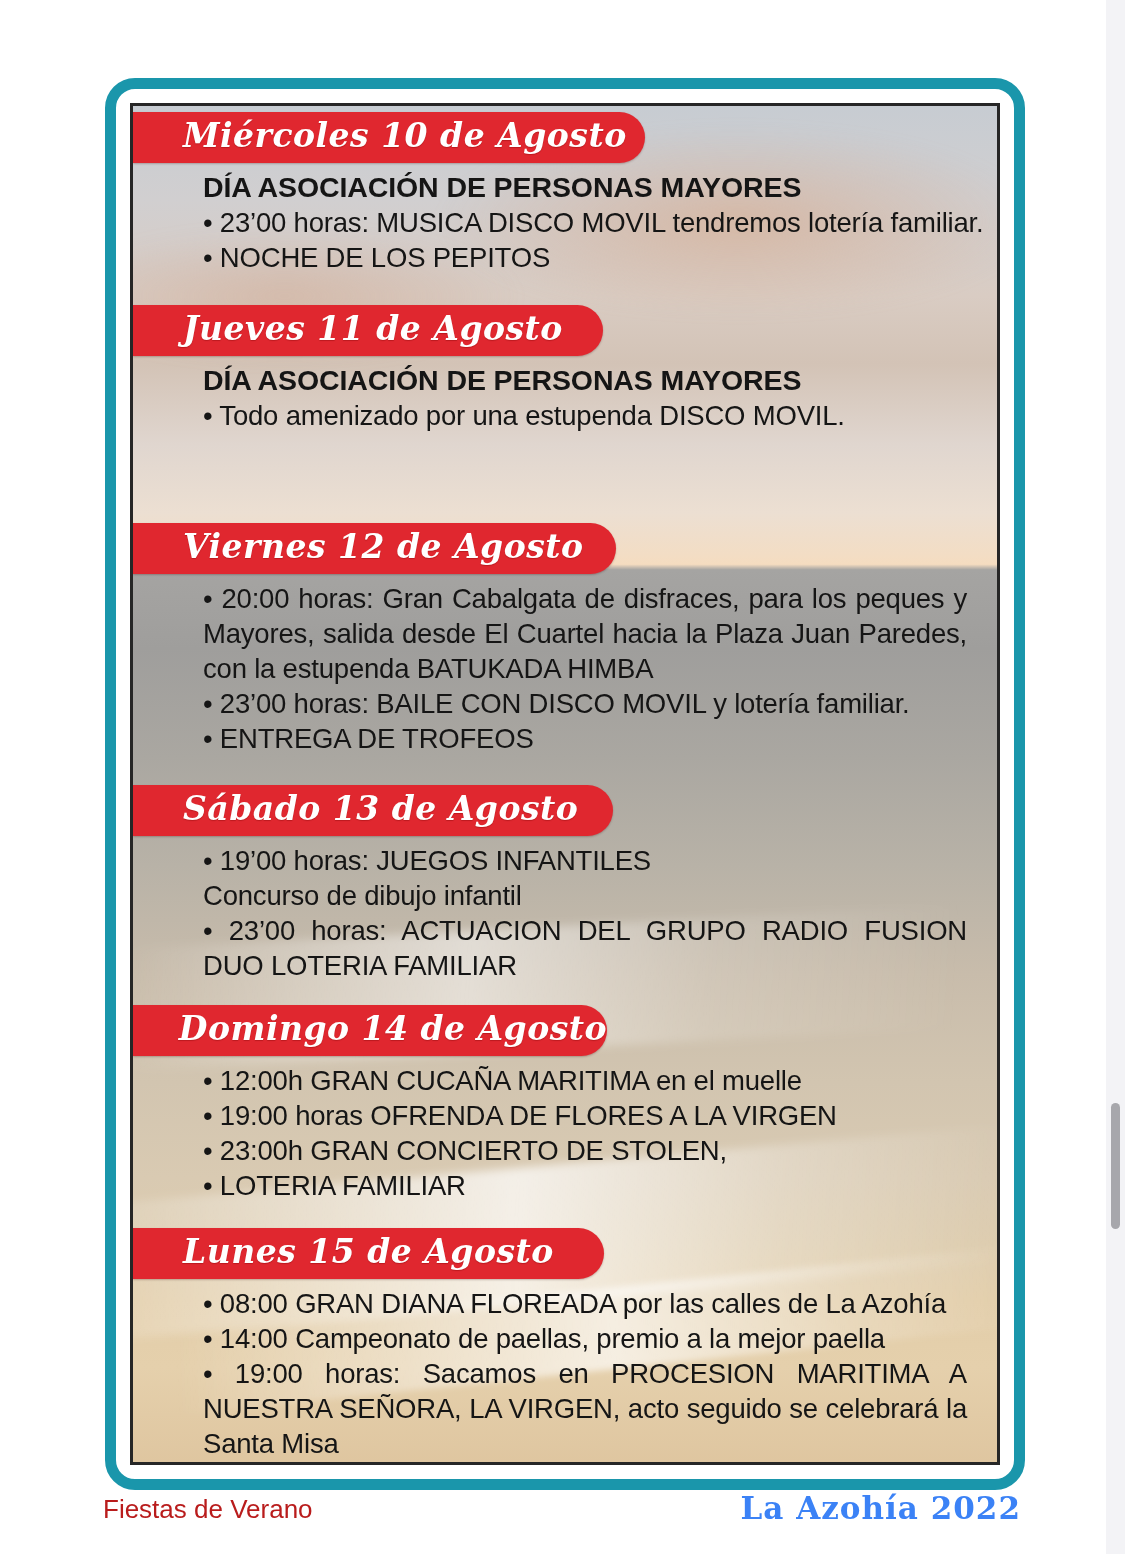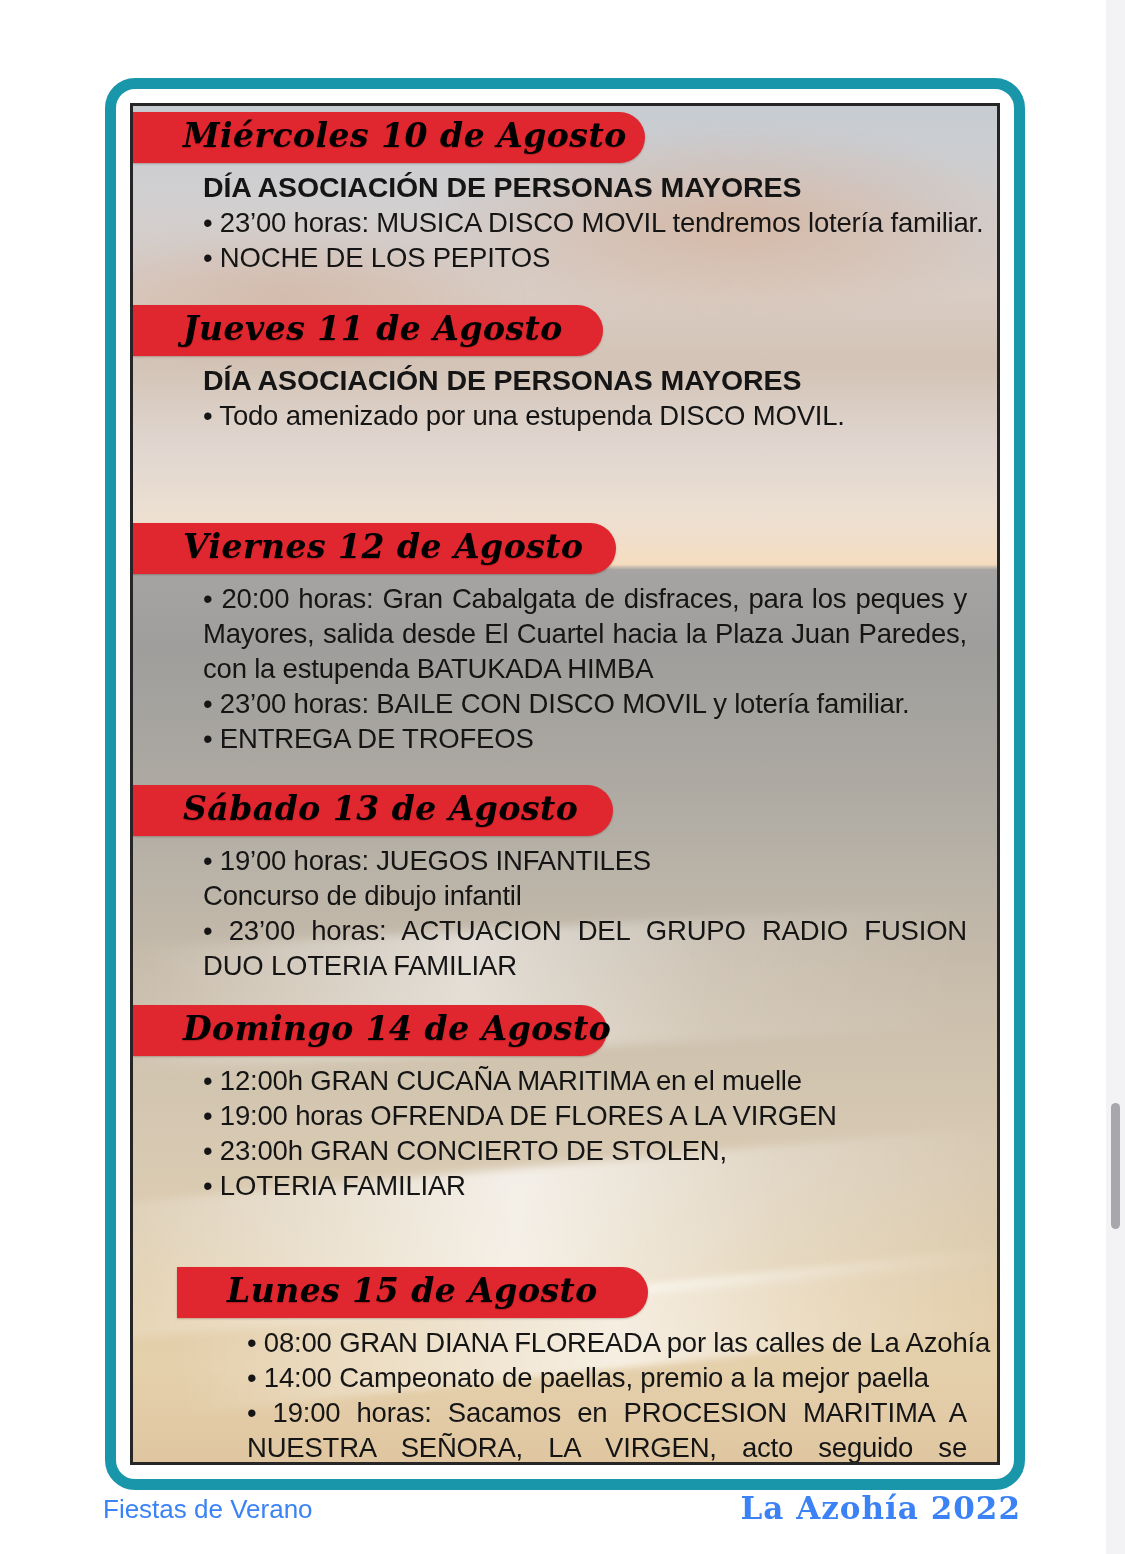--- a/index.html
+++ b/index.html
@@ -37,41 +37,41 @@
          transform:rotate(-3deg);filter:blur(5px);}
   .foam2{position:absolute;left:-6%;top:78%;width:112%;height:10%;
          background:linear-gradient(98deg, rgba(255,255,255,0.05) 0%, rgba(255,255,255,0.7) 45%, rgba(255,255,255,0.25) 72%, rgba(255,255,255,0) 95%);
          transform:rotate(-5deg);filter:blur(4px);}
   .foam3{position:absolute;left:-6%;top:87.5%;width:112%;height:6%;
          background:linear-gradient(94deg, rgba(255,255,255,0) 10%, rgba(255,255,255,0.65) 55%, rgba(255,255,255,0.2) 80%, rgba(255,255,255,0) 98%);
          transform:rotate(-6deg);filter:blur(3px);}
 
   
   .section{position:absolute;left:0;right:0;}
-  .s0{top:6px;}  .s1{top:199px;} .s2{top:417px;} .s3{top:679px;} .s4{top:899px;} .s5{top:1161px;margin-left:44px;}
+  .s0{top:6px;}  .s1{top:199px;} .s2{top:417px;} .s3{top:679px;} .s4{top:899px;} .s5{top:1122px;}
 
   .ribbon{height:51px;background:#e0272f;border-radius:0 26px 26px 0;
           display:flex;align-items:center;padding-left:50px;box-sizing:border-box;
           box-shadow:0 1px 2px rgba(60,0,0,0.25);}
   .s0 .ribbon{width:512px;} .s1 .ribbon{width:470px;} .s2 .ribbon{width:483px;}
-  .s3 .ribbon{width:480px;} .s4 .ribbon{width:474px;} .s5 .ribbon{width:471px;}
+  .s3 .ribbon{width:480px;} .s4 .ribbon{width:474px;justify-content:flex-end;} .s5 .ribbon{width:471px;}
 
   .ribbon-label{font-family:"DejaVu Serif", serif;font-style:italic;font-weight:bold;
-                color:#000000;font-size:33px;letter-spacing:0.5px;padding-bottom:4px;
+                color:#ffffff;font-size:33px;letter-spacing:0.5px;padding-bottom:4px;
                 text-shadow:0 1px 1px rgba(120,0,0,0.35);white-space:nowrap;}
 
   .events{margin-top:7px;padding:0 30px 0 70px;color:#151515;
           font-size:27.5px;line-height:35px;letter-spacing:-0.2px;}
   .events p{margin:0;}
   .line{white-space:nowrap;}
   .just{white-space:normal;text-align:justify;}
   .bold{font-weight:bold;font-size:28.5px;letter-spacing:-0.1px;}
 
   
-  .footer-left{position:absolute;left:103px;top:1494px;color:#3b82f6;font-size:26px;
+  .footer-left{position:absolute;left:103px;top:1494px;color:#b91c1c;font-size:26px;
                letter-spacing:0px;}
   .footer-right{position:absolute;right:104px;top:1490px;color:#3b82f6;font-size:31px;
                 font-family:"DejaVu Serif", serif;font-weight:bold;letter-spacing:1px;}
 </style>
 </head>
 <body>
 
 <div class="stage">
 
   <div class="scroll-track"></div>

